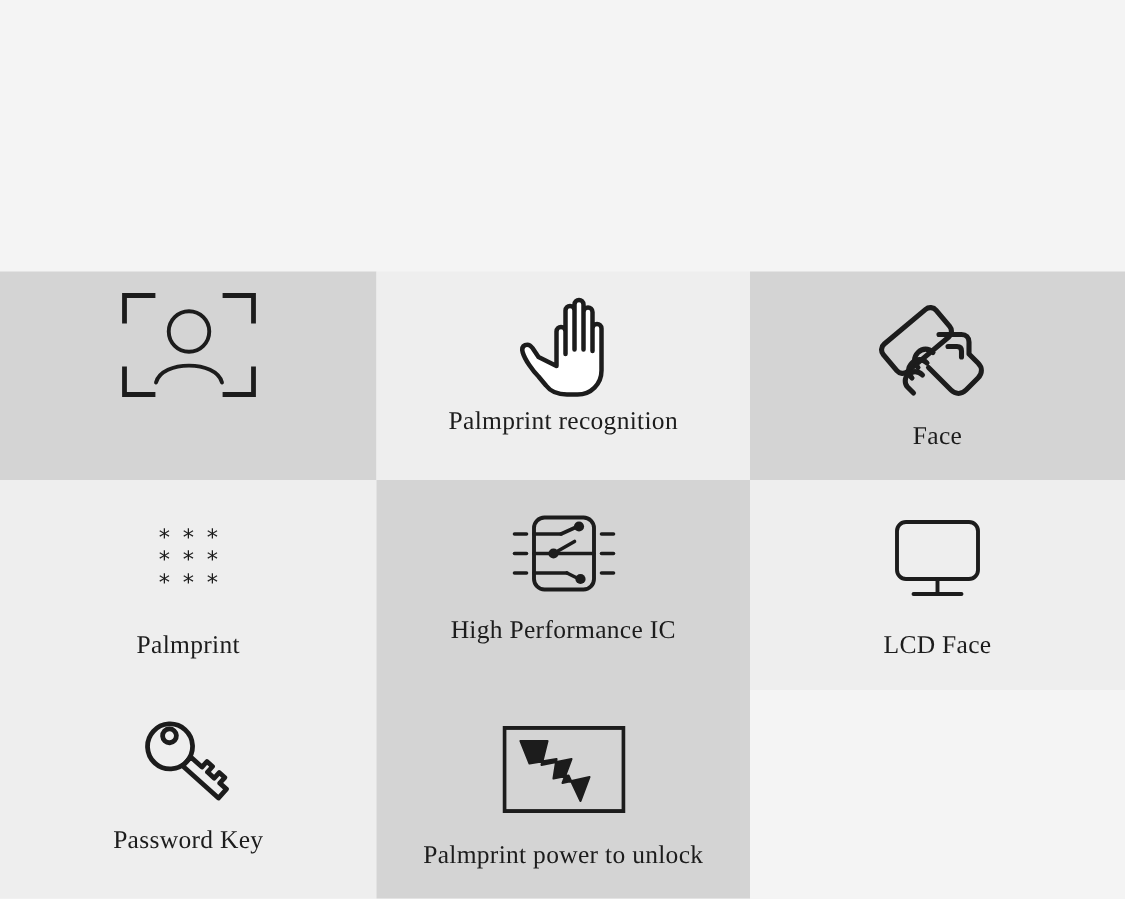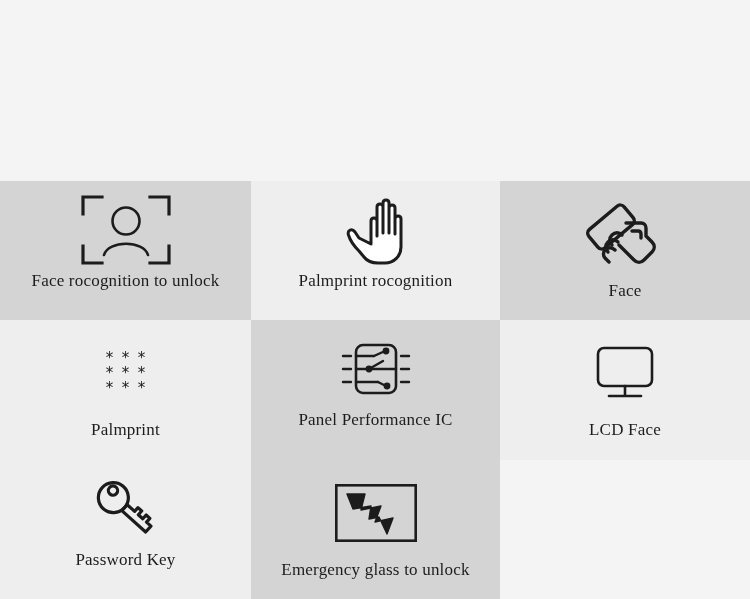--- a/index.html
+++ b/index.html
@@ -105,21 +105,20 @@
           <g fill="none" stroke="#1c1c1c" stroke-width="3.2" stroke-linecap="square">
             <polyline points="3,20 3,3 22,3"></polyline>
             <polyline points="70,3 89,3 89,20"></polyline>
             <polyline points="89,52 89,69 70,69"></polyline>
             <polyline points="22,69 3,69 3,52"></polyline>
           </g>
           <circle cx="46" cy="27" r="13.5" fill="none" stroke="#1c1c1c" stroke-width="2.6"></circle>
           <path d="M24 61 C28 46, 64 46, 68 61" fill="none" stroke="#1c1c1c" stroke-width="2.6" stroke-linecap="round"></path>
         </svg>
       </div>
-      <div class="cell-label">Face rocognition to unlock</div>
     </div>
 
     <div class="cell shade-light">
       <div class="icon-wrap">
         <svg width="62" height="72" viewBox="0 0 62 72">
           <path d="M14 44
                    L10 38
                    C7 34, 2 36, 3.5 41
                    C5 46, 10 53, 14 57
                    L19 63
@@ -137,21 +136,21 @@
                    L38 39
                    L38 13
                    C38 9, 32 9, 32 13
                    L32 42
                    L32 27
                    C32 23, 26 23, 26 27
                    L26 50
                    Z" fill="#ffffff" stroke="#1c1c1c" stroke-width="3" stroke-linejoin="round" stroke-linecap="round"></path>
         </svg>
       </div>
-      <div class="cell-label">Palmprint rocognition</div>
+      <div class="cell-label">Palmprint recognition</div>
     </div>
 
     <div class="cell shade-dark low">
       <div class="icon-wrap">
         <svg width="78" height="66" viewBox="0 0 78 66">
           <g fill="none" stroke="#1c1c1c" stroke-width="3.4" stroke-linejoin="round" stroke-linecap="round">
 
             <rect x="2" y="14" width="46" height="24" rx="5" transform="rotate(-40 25 26)"></rect>
 
             <path d="M40 22 L55 22 C58 22, 60 24, 60 27 L60 35 L66 41 C69 44, 69 48, 66 51 L58 59 C55 62, 51 62, 48 59 L33 44"></path>
@@ -204,21 +203,21 @@
             <line x1="45" y1="43" x2="53" y2="47"></line>
             <line x1="36" y1="30" x2="63" y2="30"></line>
           </g>
           <g fill="#1c1c1c">
             <circle cx="53" cy="12" r="3.4"></circle>
             <circle cx="36" cy="30" r="3.4"></circle>
             <circle cx="54" cy="47" r="3.4"></circle>
           </g>
         </svg>
       </div>
-      <div class="cell-label">Panel Performance IC</div>
+      <div class="cell-label">High Performance IC</div>
     </div>
 
     <div class="cell shade-light low">
       <div class="icon-wrap">
         <svg width="66" height="58" viewBox="0 0 66 58">
           <g fill="none" stroke="#1c1c1c" stroke-width="2.6" stroke-linecap="round">
             <rect x="6" y="4" width="54" height="38" rx="6"></rect>
             <line x1="33" y1="42" x2="33" y2="51"></line>
             <line x1="17" y1="52" x2="49" y2="52"></line>
           </g>
@@ -246,17 +245,17 @@
       <div class="cell-label">Password Key</div>
     </div>
 
     <div class="cell shade-dark low">
       <div class="icon-wrap">
         <svg width="82" height="58" viewBox="0 0 82 58">
           <rect x="1.3" y="1.3" width="79.4" height="55.4" fill="none" stroke="#1c1c1c" stroke-width="2.6"></rect>
           <path d="M12 10 L30 10 L26 26 L46 22 L40 38 L58 34 L52 50 L44 33 L34 35 L36 22 L18 25 Z" fill="#1c1c1c" stroke="#1c1c1c" stroke-width="1.4" stroke-linejoin="round"></path>
         </svg>
       </div>
-      <div class="cell-label">Emergency glass to unlock</div>
+      <div class="cell-label">Palmprint power to unlock</div>
     </div>
 
   </div>
 </div>
 
 </body></html>

